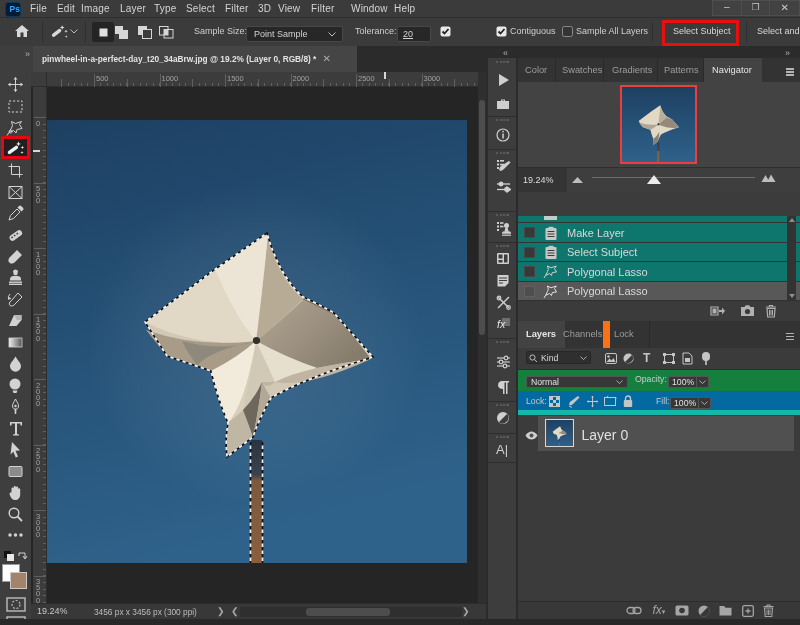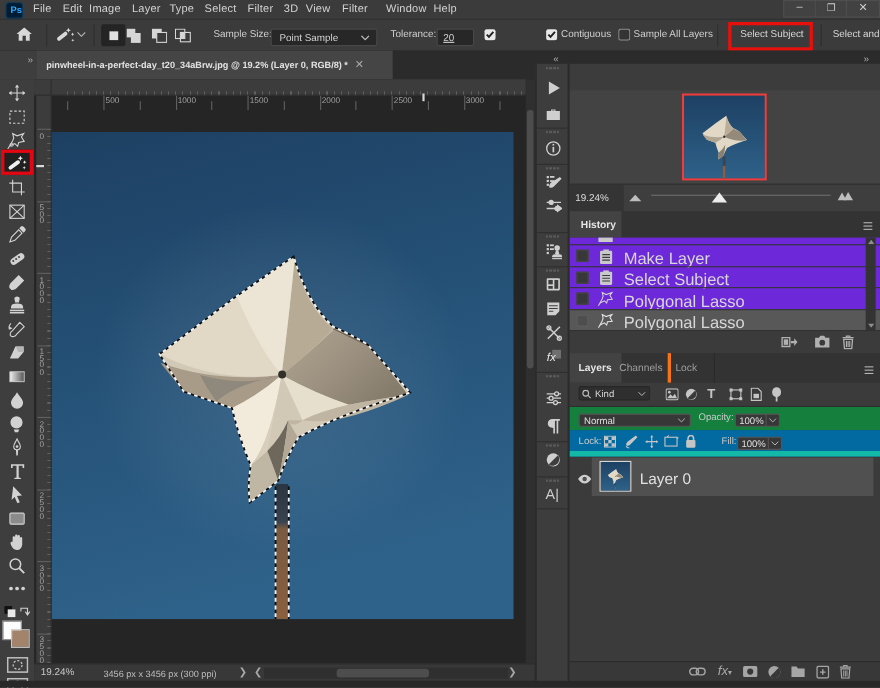--- a/index.html
+++ b/index.html
@@ -226,21 +226,21 @@
     <ellipse cx="10" cy="7" rx="5" ry="3.5" fill="none" stroke="#bdbdbd" stroke-width="1.2"></ellipse>
   </svg>
 </div>
 
 <div id="canvas" class="abs" style="left:31px;top:72px;width:455px;height:547px;background:#252525;">
 
   <div class="abs" style="left:0;top:0;width:16px;height:15px;background:#3c3c3c;border-right:1px solid #2c2c2c;border-bottom:1px solid #2c2c2c;box-sizing:border-box;"></div>
   <div class="abs" style="left:16px;top:0;width:431px;height:15px;background:#3c3c3c;border-bottom:1px solid #2c2c2c;box-sizing:border-box;
        background-image:repeating-linear-gradient(to right, #606060 0px, #606060 1px, transparent 1px, transparent 6.55px);
        background-size:431px 4px;background-position:14.2px 11px;background-repeat:no-repeat;"></div>
-  <div id="hlabels" class="abs" style="left:16px;top:0;width:431px;height:15px;font-size:7.5px;color:#a2a2a2;margin-top:13px;">
+  <div id="hlabels" class="abs" style="left:16px;top:0;width:431px;height:15px;font-size:7.5px;color:#a2a2a2;">
     <div class="abs" style="left:47px;top:2px;width:1px;height:13px;background:#606060;"></div>
       <span class="abs" style="left:49px;top:2px;">500</span>
     <div class="abs" style="left:112.5px;top:2px;width:1px;height:13px;background:#606060;"></div>
       <span class="abs" style="left:114.5px;top:2px;">1000</span>
     <div class="abs" style="left:178px;top:2px;width:1px;height:13px;background:#606060;"></div>
       <span class="abs" style="left:180px;top:2px;">1500</span>
     <div class="abs" style="left:243.5px;top:2px;width:1px;height:13px;background:#606060;"></div>
       <span class="abs" style="left:245.5px;top:2px;">2000</span>
     <div class="abs" style="left:309px;top:2px;width:1px;height:13px;background:#606060;"></div>
       <span class="abs" style="left:311px;top:2px;">2500</span>
@@ -470,20 +470,28 @@
       <path d="M2.8 11.2 A6 6 0 0 0 11.2 2.8 Z" fill="#3d3d3d"></path>
     </svg>
   <div class="abs" style="left:0px;top:375px;width:28px;height:1px;background:#2e2e2e;"></div>
   <div class="abs" style="left:8px;top:378px;width:14px;height:2px;background-image:repeating-linear-gradient(to right,#5a5a5a 0 2px,transparent 2px 3.5px);"></div>
   <div class="abs" style="left:8px;top:384px;color:#cfcfcf;font-size:13px;">A|</div>
   <div class="abs" style="left:0px;top:404px;width:28px;height:1px;background:#2e2e2e;"></div>
 </div>
 
 <div id="panels" class="abs" style="left:518px;top:58px;width:282px;height:561px;background:#3c3c3c;">
 
+  <div class="abs" style="left:0;top:0;width:282px;height:24px;background:#333333;font-size:9.3px;color:#9d9d9d;line-height:24px;">
+    <div class="abs" style="left:0;top:0;width:38px;height:24px;border-right:1px solid #2a2a2a;box-sizing:border-box;"><span style="margin-left:7px;">Color</span></div>
+    <div class="abs" style="left:38px;top:0;width:48px;height:24px;border-right:1px solid #2a2a2a;box-sizing:border-box;"><span style="margin-left:6px;">Swatches</span></div>
+    <div class="abs" style="left:86px;top:0;width:54px;height:24px;border-right:1px solid #2a2a2a;box-sizing:border-box;"><span style="margin-left:8px;">Gradients</span></div>
+    <div class="abs" style="left:140px;top:0;width:46px;height:24px;border-right:1px solid #2a2a2a;box-sizing:border-box;"><span style="margin-left:6px;">Patterns</span></div>
+    <div class="abs" style="left:186px;top:0;width:58px;height:24px;background:#434343;color:#e6e6e6;"><span style="margin-left:8px;">Navigator</span></div>
+    <div class="abs" style="left:268px;top:10px;width:8px;height:1.5px;background:#b5b5b5;box-shadow:0 3px 0 #b5b5b5, 0 6px 0 #b5b5b5;"></div>
+  </div>
 
   <div class="abs" style="left:0;top:24px;width:282px;height:85px;background:#434343;">
     <svg class="abs" style="left:102px;top:3px;border:2px solid #f03c3c;" width="73" height="75" viewBox="10 10 400 423">
       <defs>
           <linearGradient id="skym" x1="0" y1="0" x2="0" y2="1">
             <stop offset="0" stop-color="#1d4062"></stop>
             <stop offset="1" stop-color="#2f628a"></stop>
           </linearGradient>
         </defs>
       <rect x="0" y="0" width="420" height="443" fill="url(#skym)"></rect>
@@ -506,26 +514,22 @@
     <div class="abs" style="left:74px;top:9.3px;width:163px;height:1px;background:#6e6e6e;"></div>
     <svg class="abs" style="left:128px;top:6px;" width="16" height="11" viewBox="0 0 16 11">
         <path d="M1 10 L8 1 L15 10 Z" fill="#ececec"></path>
       </svg>
     <svg class="abs" style="left:243px;top:6px;" width="15" height="9" viewBox="0 0 15 9">
         <path d="M0.5 8 L4.5 1 L8.5 8 Z" fill="#bdbdbd"></path>
         <path d="M6 8 L10 0.5 L14.5 8 Z" fill="#bdbdbd"></path>
       </svg>
   </div>
 
-  <div class="abs" style="left:0;top:133.6px;width:282px;height:24.4px;background:#333333;">
-    <div class="abs" style="left:0;top:0;width:47px;height:24.4px;background:#434343;color:#e6e6e6;font-size:9.3px;font-weight:bold;line-height:24px;"><span style="margin-left:10px;">History</span></div>
-    <div class="abs" style="left:267px;top:10px;width:8px;height:1.5px;background:#b5b5b5;box-shadow:0 3px 0 #b5b5b5, 0 6px 0 #b5b5b5;"></div>
-  </div>
-
-  <div class="abs" style="left:0;top:158px;width:282px;height:84px;background:#6d28d9;font-size:15px;color:#d8d8d8;">
+
+  <div class="abs" style="left:0;top:158px;width:282px;height:84px;background:#0f766e;font-size:11px;color:#d8d8d8;">
     <div class="abs" style="left:26px;top:0px;width:13px;height:4px;background:#c9c9c9;"></div>
     <div class="abs" style="left:0;top:6.3px;width:282px;height:19.4px;border-top:1px solid #333;box-sizing:border-box;">
       <div class="abs" style="left:6px;top:4px;width:11px;height:11px;background:#383838;border:1px solid #474747;box-sizing:border-box;"></div>
       <svg class="abs" style="left:26px;top:2.5px;" width="14" height="15" viewBox="0 0 14 15">
           <rect x="1.5" y="2" width="11" height="12" rx="1" fill="#c9c9c9"></rect>
           <rect x="4.5" y="0.8" width="5" height="2.4" fill="#c9c9c9"></rect>
           <g stroke="#3b3b3b">
             <line x1="3.5" y1="5.5" x2="10.5" y2="5.5"></line>
             <line x1="3.5" y1="8" x2="10.5" y2="8"></line>
             <line x1="3.5" y1="10.5" x2="10.5" y2="10.5"></line>
@@ -588,21 +592,21 @@
         <g stroke="#b0b0b0">
           <line x1="4.5" y1="6" x2="4.5" y2="11.5"></line>
           <line x1="6" y1="6" x2="6" y2="11.5"></line>
           <line x1="7.5" y1="6" x2="7.5" y2="11.5"></line>
         </g>
       </svg>
   </div>
 
   <div class="abs" style="left:0;top:262.5px;width:282px;height:27.5px;background:#333333;font-size:9.3px;color:#9d9d9d;">
     <div class="abs" style="left:0;top:0;width:47px;height:27.5px;background:#434343;color:#e6e6e6;font-weight:bold;line-height:26px;"><span style="margin-left:8px;">Layers</span></div>
-    <div class="abs" style="left:42px;top:0;width:50px;height:27.5px;border-right:3px solid #f97316;box-sizing:border-box;line-height:26px;"><span style="margin-left:3px;">Channels</span></div>
+    <div class="abs" style="left:42px;top:0;width:50px;height:27.5px;border-right:7px solid #f97316;box-sizing:border-box;line-height:26px;"><span style="margin-left:3px;">Channels</span></div>
     <div class="abs" style="left:92px;top:0;width:40px;height:27.5px;border-right:1px solid #2a2a2a;box-sizing:border-box;line-height:26px;"><span style="margin-left:4px;">Lock</span></div>
     <div class="abs" style="left:268px;top:12px;width:8px;height:1.5px;background:#b5b5b5;box-shadow:0 3px 0 #b5b5b5, 0 6px 0 #b5b5b5;"></div>
   </div>
 
   <div class="abs" style="left:0;top:290px;width:282px;height:22px;background:#3b3b3b;border-bottom:1px solid #2e2e2e;box-sizing:border-box;">
     <div class="abs" style="left:8px;top:3.3px;width:65px;height:13px;background:#2f2f2f;border:1px solid #272727;border-radius:2px;box-sizing:border-box;color:#d8d8d8;font-size:8.7px;">
       <svg class="abs" style="left:2px;top:1.5px;" width="9" height="9" viewBox="0 0 9 9">
           <circle cx="3.5" cy="3.5" r="2.6" fill="none" stroke="#bdbdbd"></circle>
           <line x1="5.5" y1="5.5" x2="8" y2="8" stroke="#bdbdbd"></line>
         </svg>

